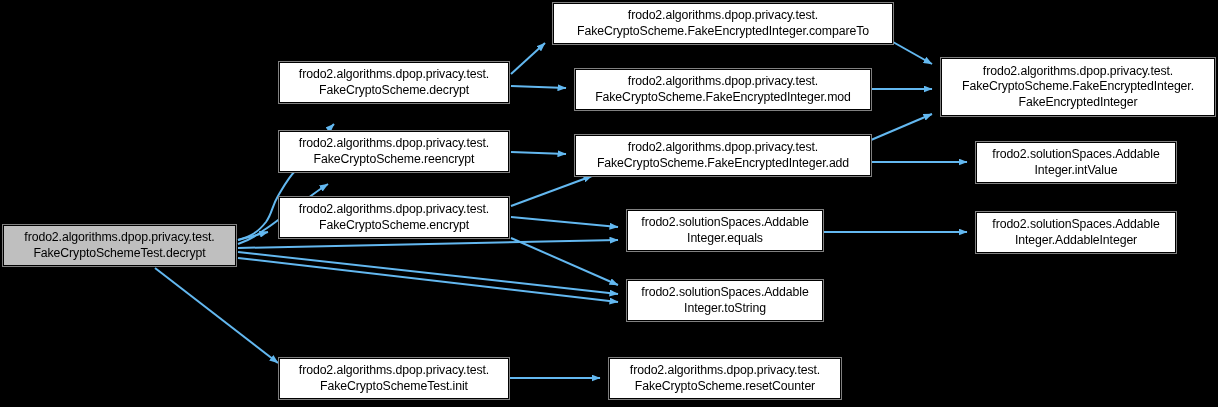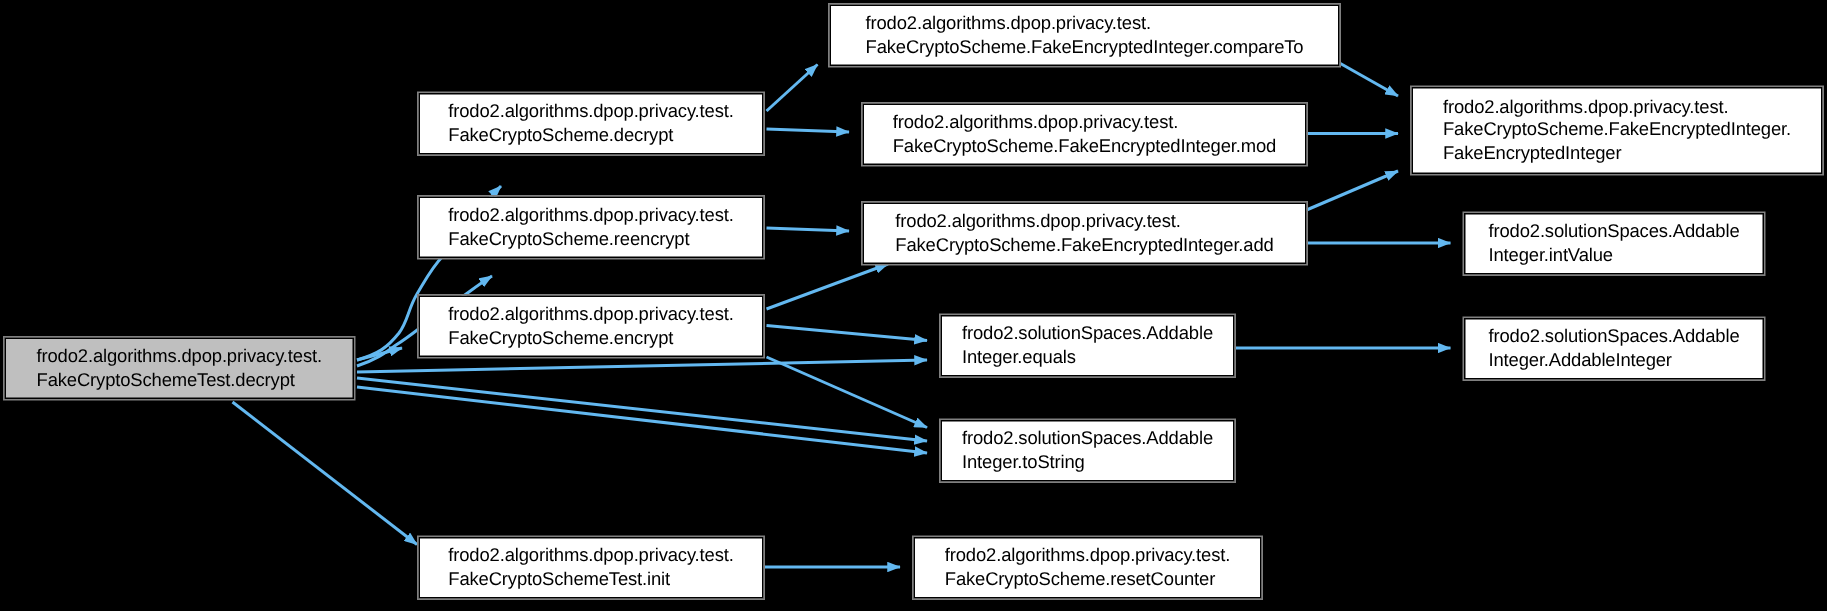--- a/index.html
+++ b/index.html
@@ -22,21 +22,21 @@
     width: 1218px;
     height: 407px;
     pointer-events: none;
   }
   .node {
     position: absolute;
     box-sizing: border-box;
     display: flex;
     align-items: center;
     justify-content: center;
-    text-align: left;
+    text-align: center;
     background: #ffffff;
     border: 1px solid #000000;
     outline: 1px solid #808080;
     color: #000000;
     font-size: 12.3px;
     line-height: 15.5px;
     letter-spacing: -0.1px;
     white-space: pre-line;
     z-index: 2;
   }

